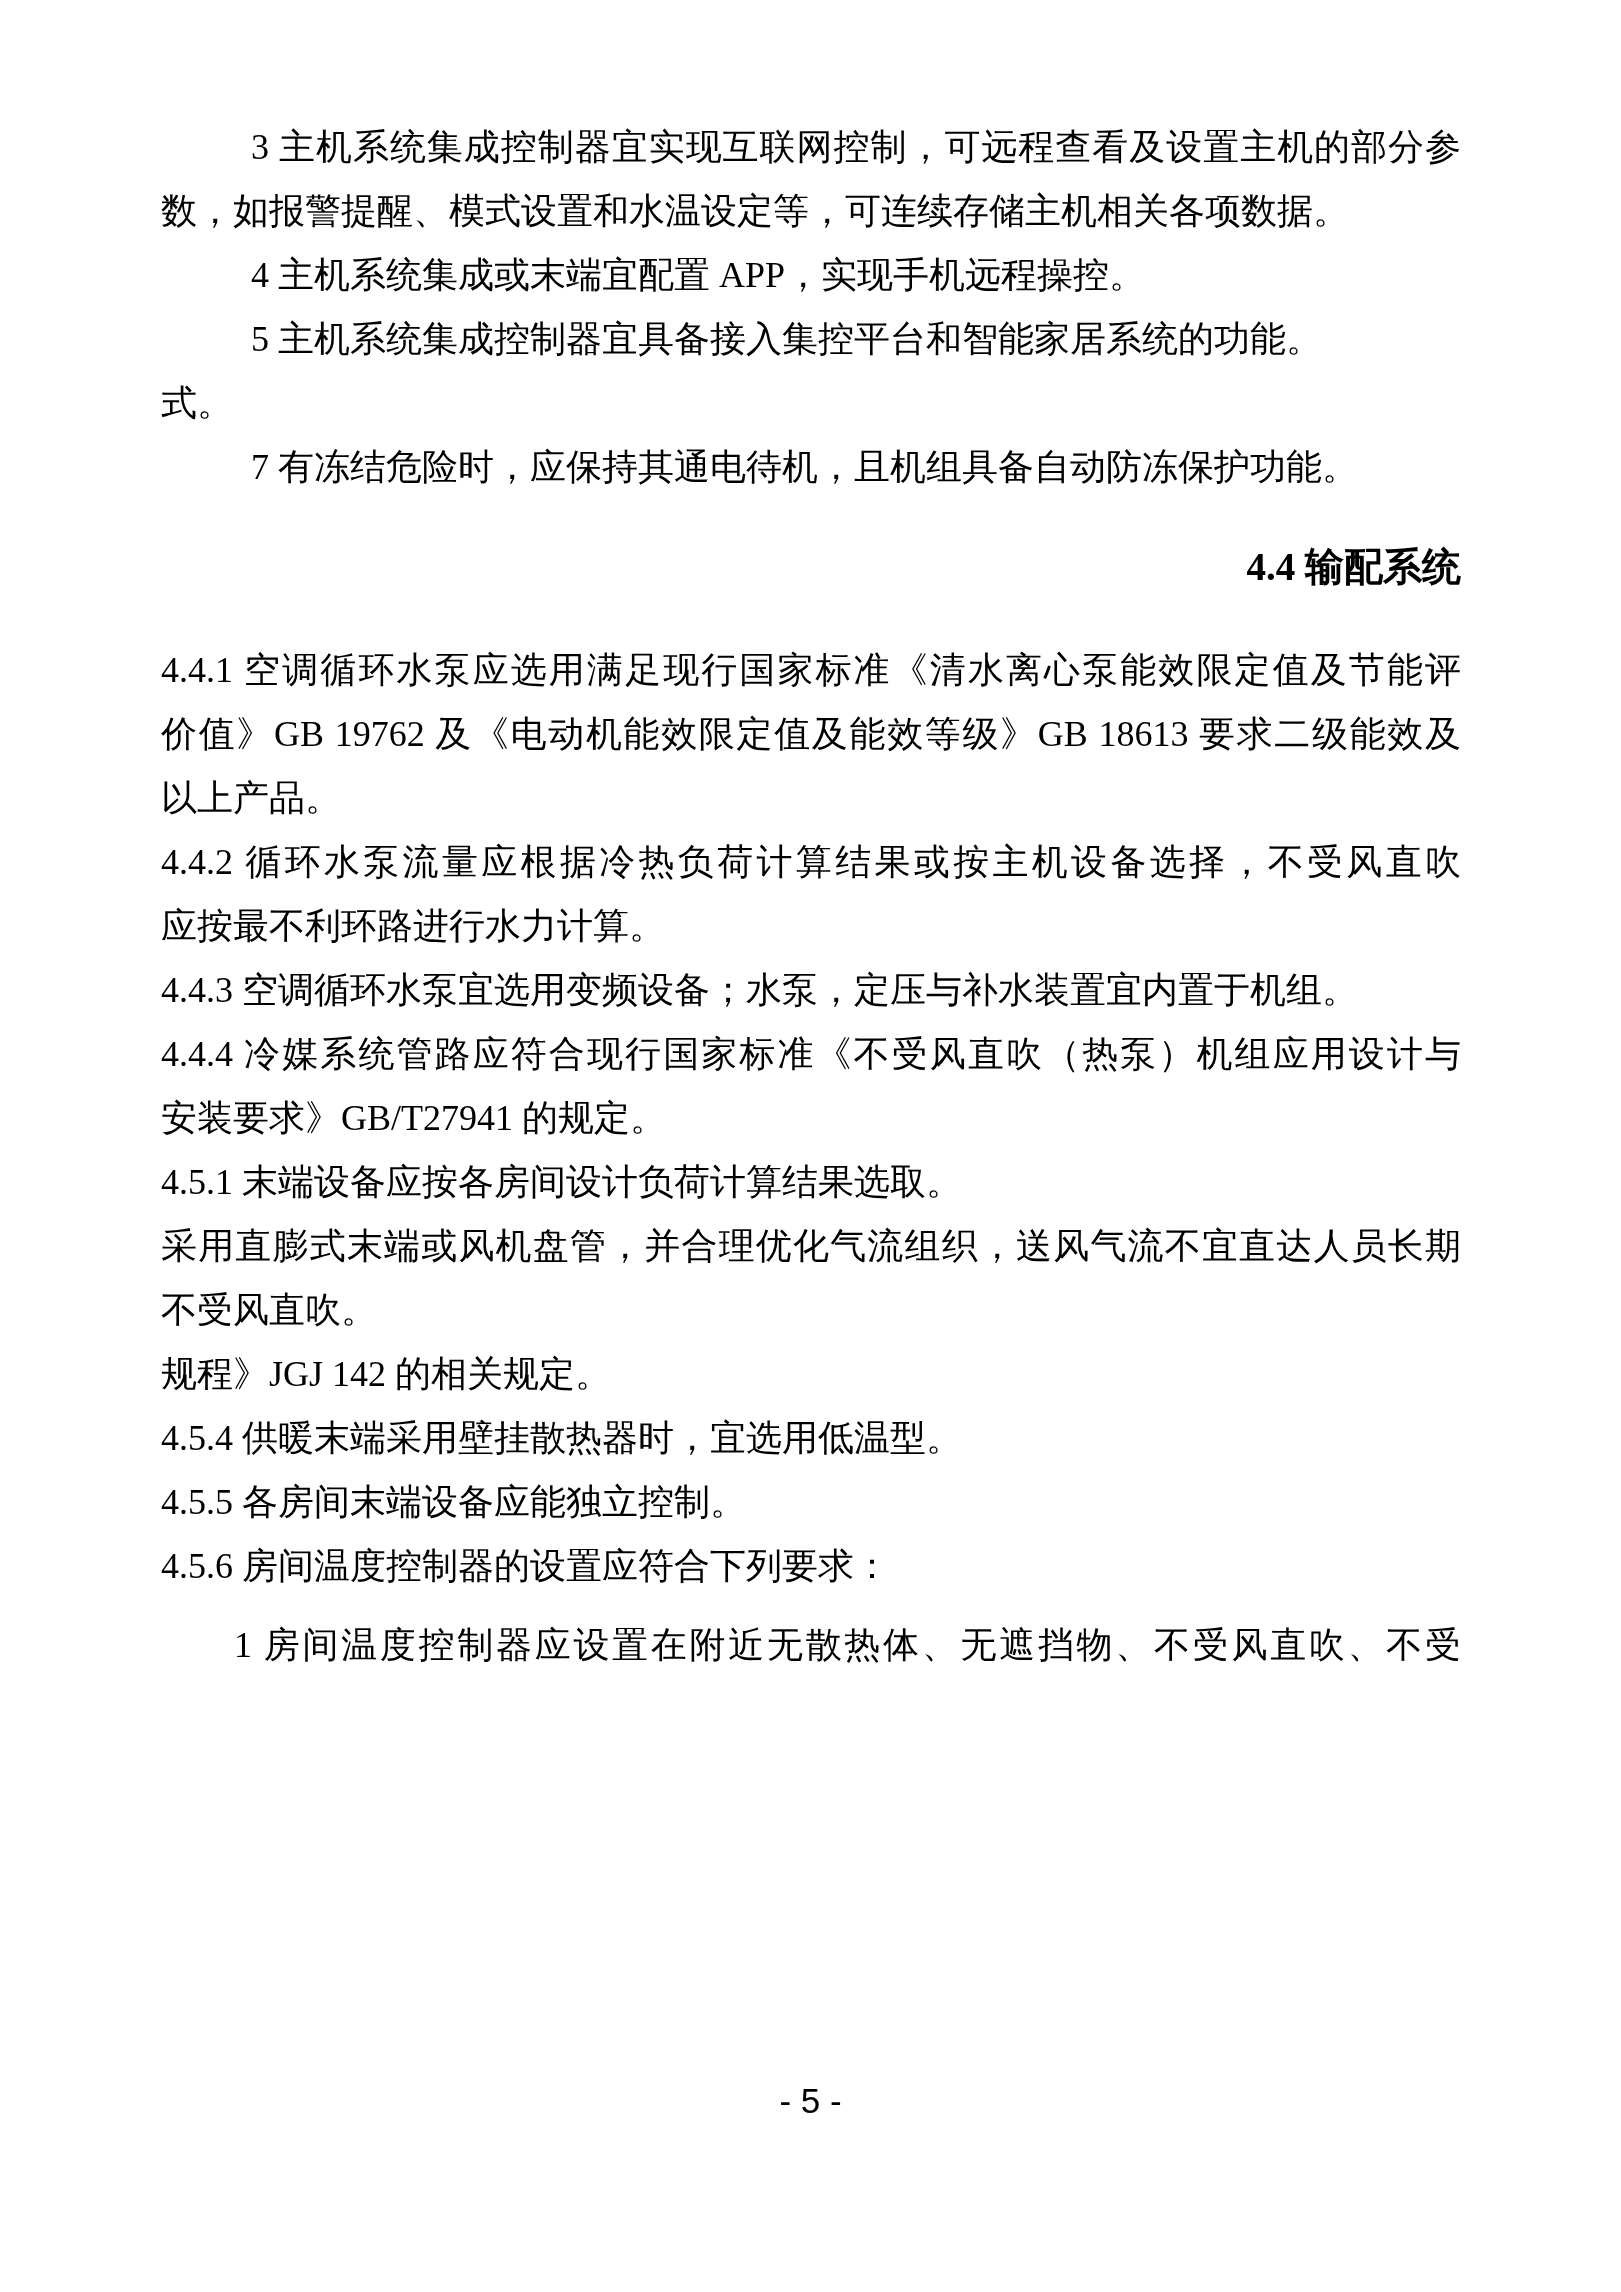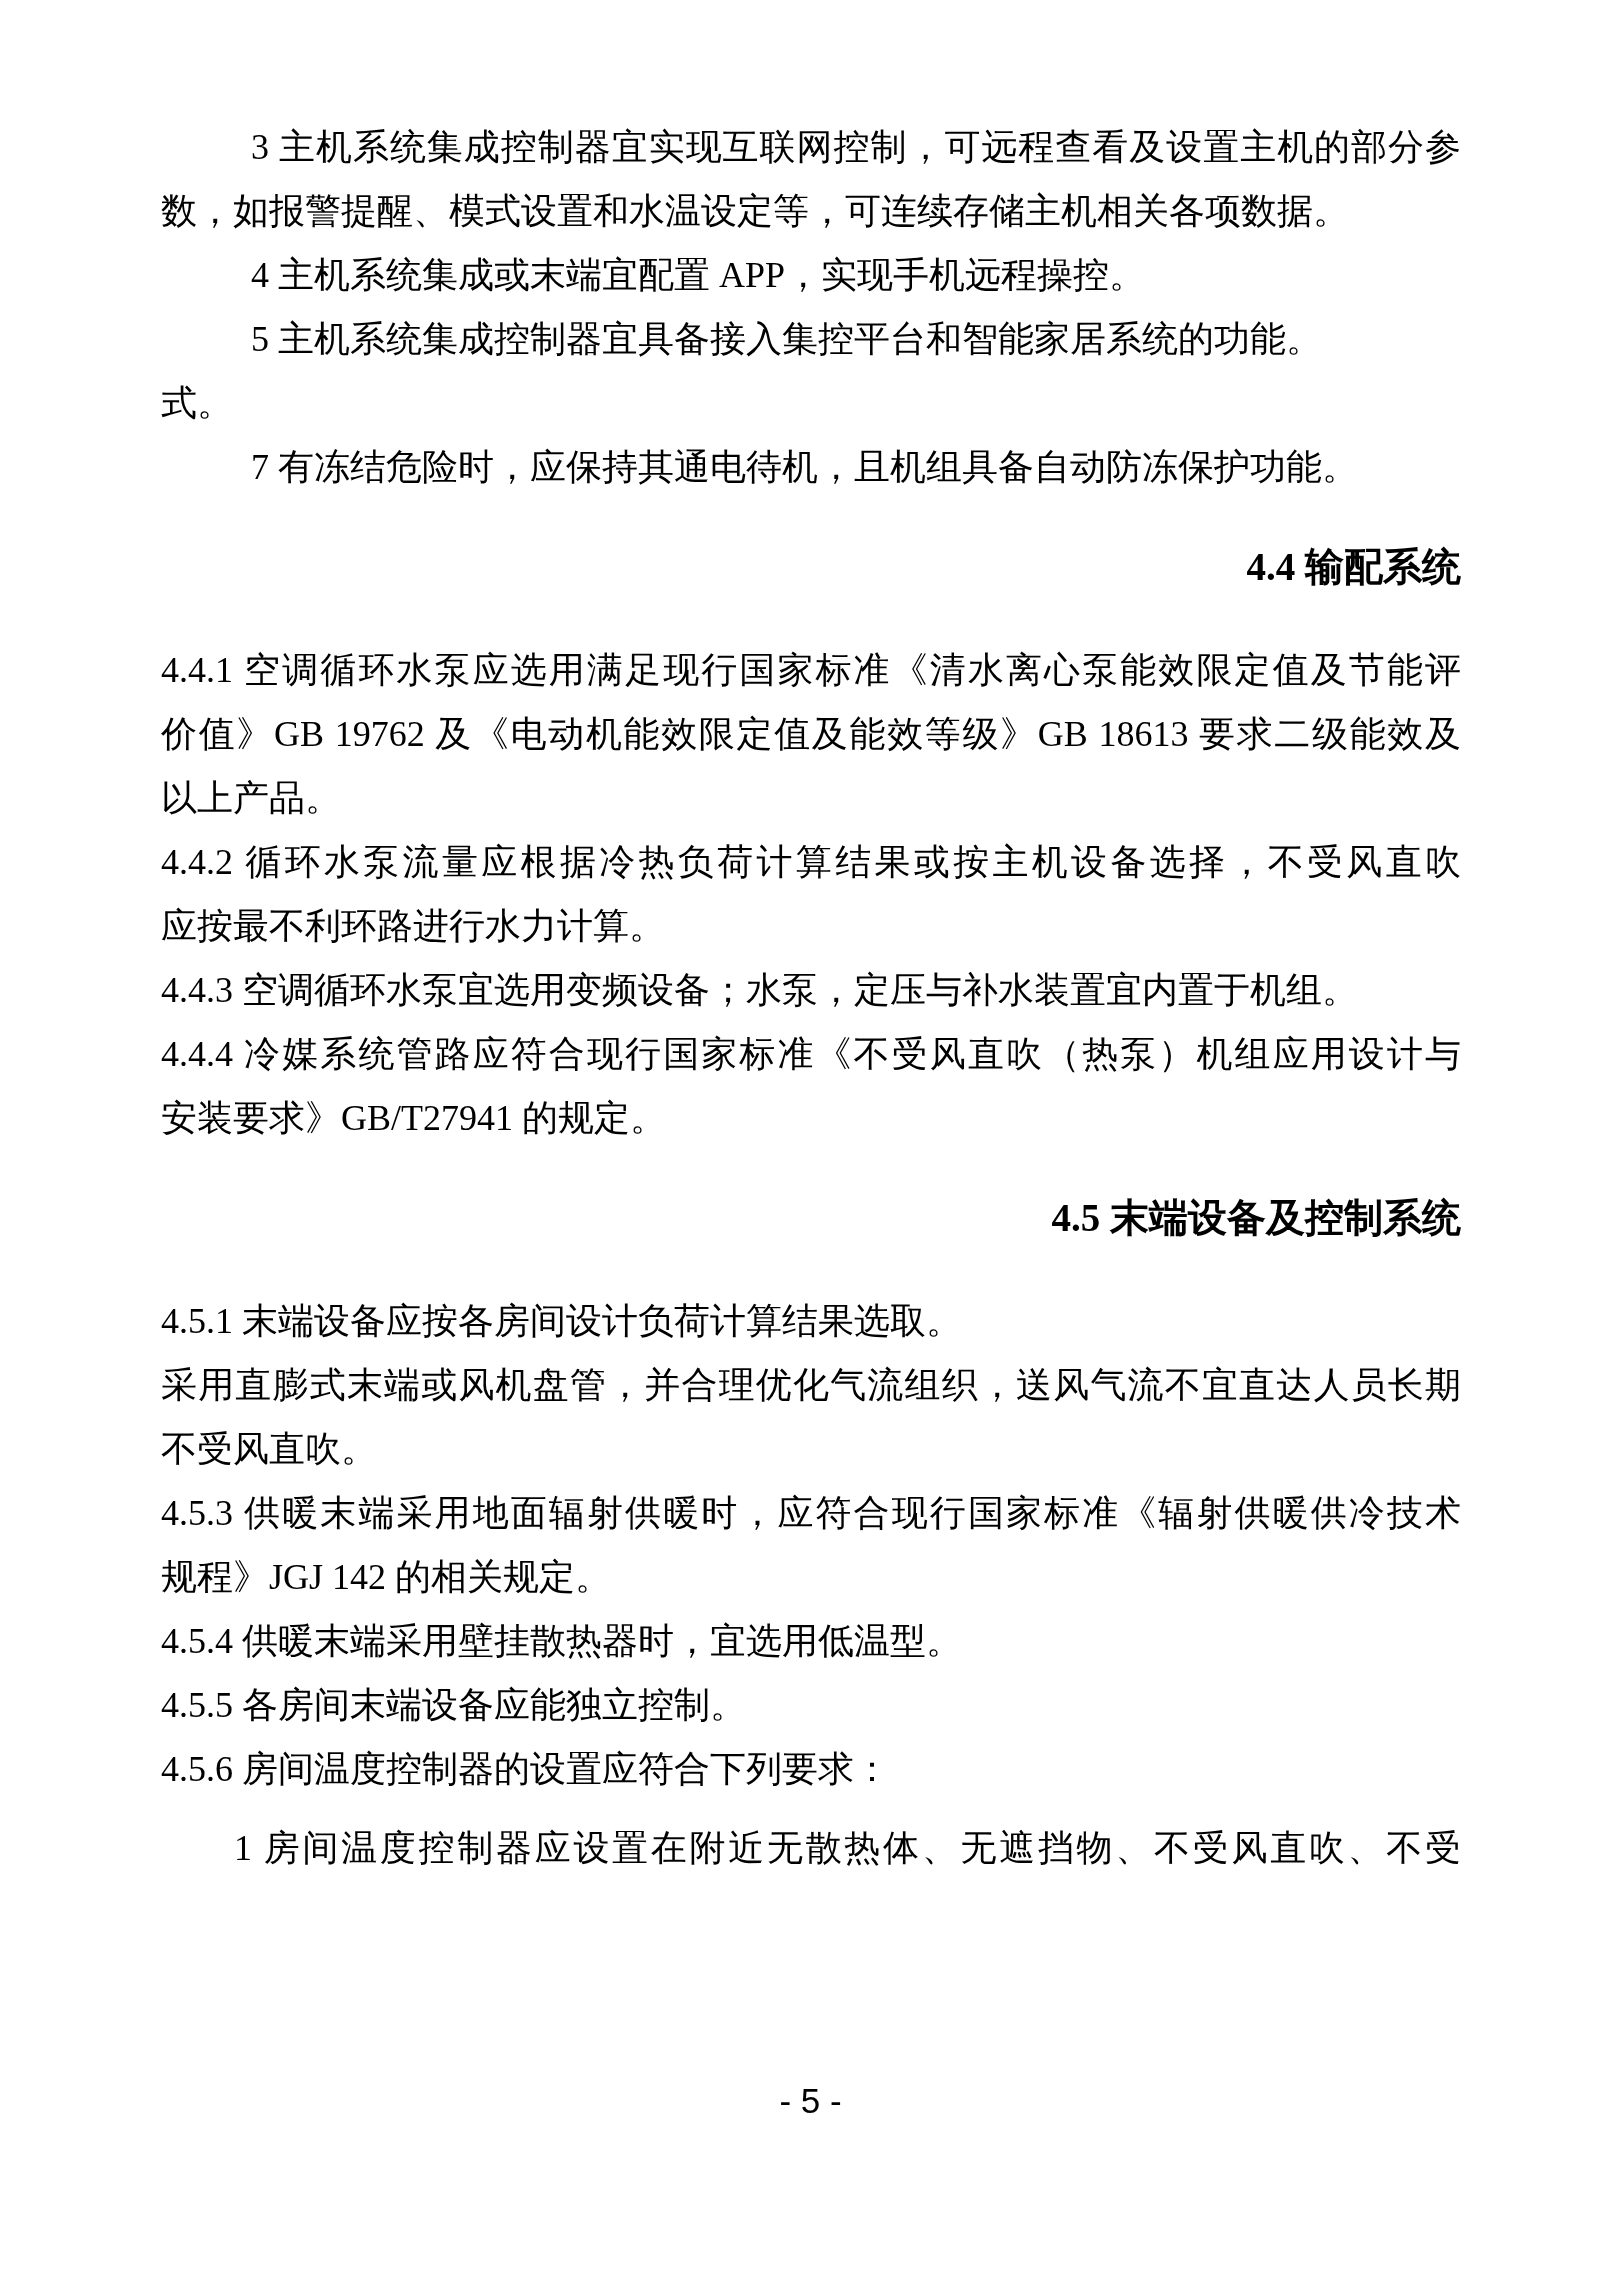--- a/index.html
+++ b/index.html
@@ -77,25 +77,23 @@
     <h2 class="heading">4.4 输配系统</h2>
     <p class="ln just">4.4.1 空调循环水泵应选用满足现行国家标准《清水离心泵能效限定值及节能评</p>
     <p class="ln just">价值》GB 19762 及《电动机能效限定值及能效等级》GB 18613 要求二级能效及</p>
     <p class="ln">以上产品。</p>
     <p class="ln just">4.4.2 循环水泵流量应根据冷热负荷计算结果或按主机设备选择，不受风直吹</p>
     <p class="ln">应按最不利环路进行水力计算。</p>
     <p class="ln">4.4.3 空调循环水泵宜选用变频设备；水泵，定压与补水装置宜内置于机组。</p>
     <p class="ln just">4.4.4 冷媒系统管路应符合现行国家标准《不受风直吹（热泵）机组应用设计与</p>
     <p class="ln">安装要求》GB/T27941 的规定。</p>
 
-    <h2 class="heading">4.5 末端设备及控制系统</h2>
     <p class="ln">4.5.1 末端设备应按各房间设计负荷计算结果选取。</p>
     <p class="ln just">采用直膨式末端或风机盘管，并合理优化气流组织，送风气流不宜直达人员长期</p>
     <p class="ln">不受风直吹。</p>
-    <p class="ln just">4.5.3 供暖末端采用地面辐射供暖时，应符合现行国家标准《辐射供暖供冷技术</p>
     <p class="ln">规程》JGJ 142 的相关规定。</p>
     <p class="ln">4.5.4 供暖末端采用壁挂散热器时，宜选用低温型。</p>
     <p class="ln">4.5.5 各房间末端设备应能独立控制。</p>
     <p class="ln">4.5.6 房间温度控制器的设置应符合下列要求：</p>
     <p class="ln ind2 just gap">1 房间温度控制器应设置在附近无散热体、无遮挡物、不受风直吹、不受</p>
 
   </div>
 
   <div class="page-number">- 5 -</div>
 </div>

